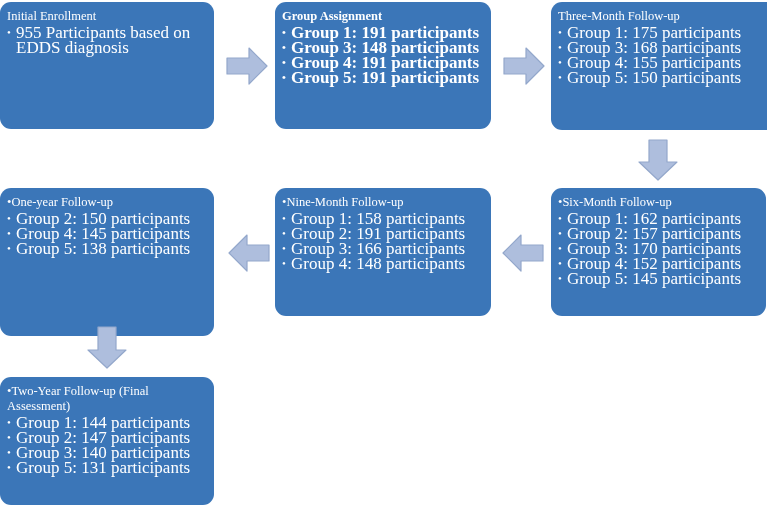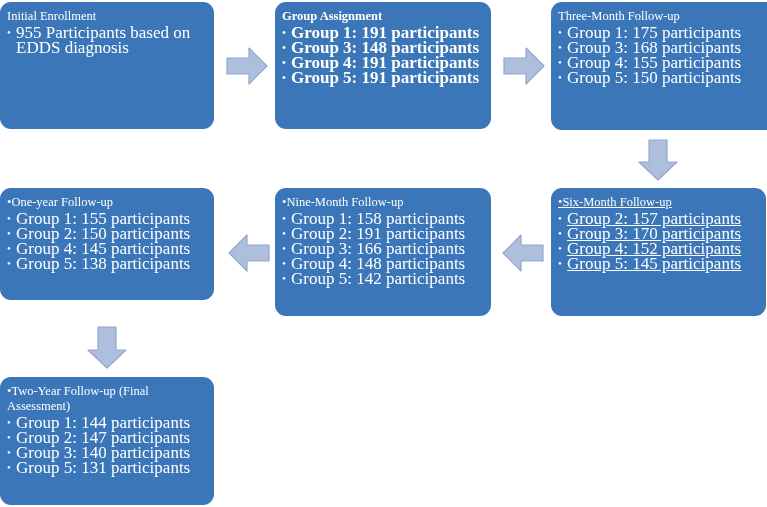--- a/index.html
+++ b/index.html
@@ -65,23 +65,23 @@
     top: 0;
     font-size: 11px;
     line-height: 15px;
   }
 
   
   #node-initial      { left: 0px;   top: 2px;   width: 214px; height: 127px; }
   #node-assignment   { left: 275px; top: 2px;   width: 216px; height: 127px; font-weight: bold; }
   #node-three-month  { left: 551px; top: 2px;   width: 250px; height: 128px; }
 
-  #node-six-month    { left: 551px; top: 188px; width: 215px; height: 128px; text-decoration: underline; }
+  #node-six-month    { left: 551px; top: 188px; width: 215px; height: 128px; }
   #node-nine-month   { left: 275px; top: 188px; width: 216px; height: 128px; }
-  #node-one-year     { left: 0px;   top: 188px; width: 214px; height: 112px; }
+  #node-one-year     { left: 0px;   top: 188px; width: 214px; height: 148px; }
 
   #node-two-year     { left: 0px;   top: 377px; width: 214px; height: 128px; }
 
   
   .arrow {
     position: absolute;
   }
   .arrow svg { display: block; }
 
   #arrow-initial-to-assignment { left: 226px; top: 46px;  width: 42px; height: 40px; }
@@ -119,42 +119,41 @@
       <li>Group 1: 175 participants</li>
       <li>Group 3: 168 participants</li>
       <li>Group 4: 155 participants</li>
       <li>Group 5: 150 participants</li>
     </ul>
   </div>
 
   <div class="node" id="node-six-month">
     <div class="title">•Six-Month Follow-up</div>
     <ul>
+      <li>Group 1: 162 participants</li>
       <li>Group 2: 157 participants</li>
       <li>Group 3: 170 participants</li>
       <li>Group 4: 152 participants</li>
       <li>Group 5: 145 participants</li>
     </ul>
   </div>
 
   <div class="node" id="node-nine-month">
     <div class="title">•Nine-Month Follow-up</div>
     <ul>
       <li>Group 1: 158 participants</li>
       <li>Group 2: 191 participants</li>
       <li>Group 3: 166 participants</li>
       <li>Group 4: 148 participants</li>
-      <li>Group 5: 142 participants</li>
     </ul>
   </div>
 
   <div class="node" id="node-one-year">
     <div class="title">•One-year Follow-up</div>
     <ul>
-      <li>Group 1: 155 participants</li>
       <li>Group 2: 150 participants</li>
       <li>Group 4: 145 participants</li>
       <li>Group 5: 138 participants</li>
     </ul>
   </div>
 
   <div class="node" id="node-two-year">
     <div class="title">•Two-Year Follow-up (Final Assessment)</div>
     <ul>
       <li>Group 1: 144 participants</li>

